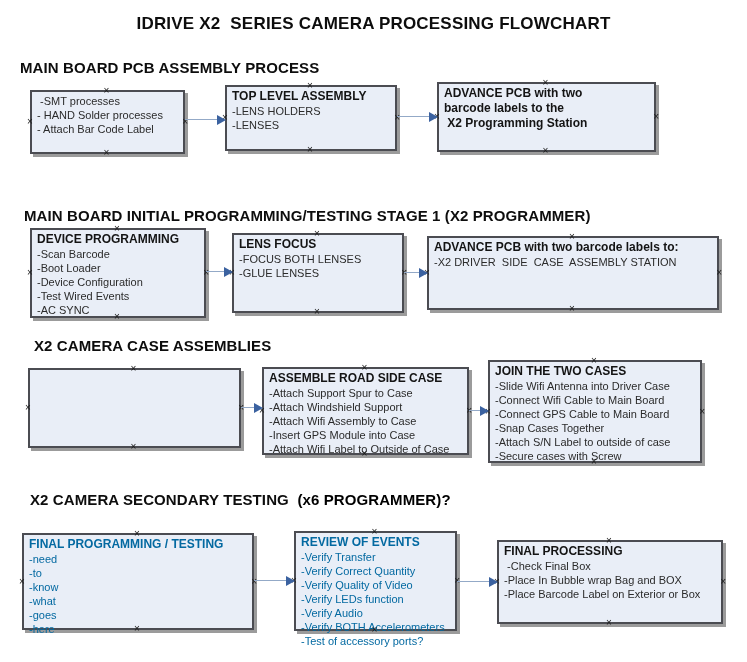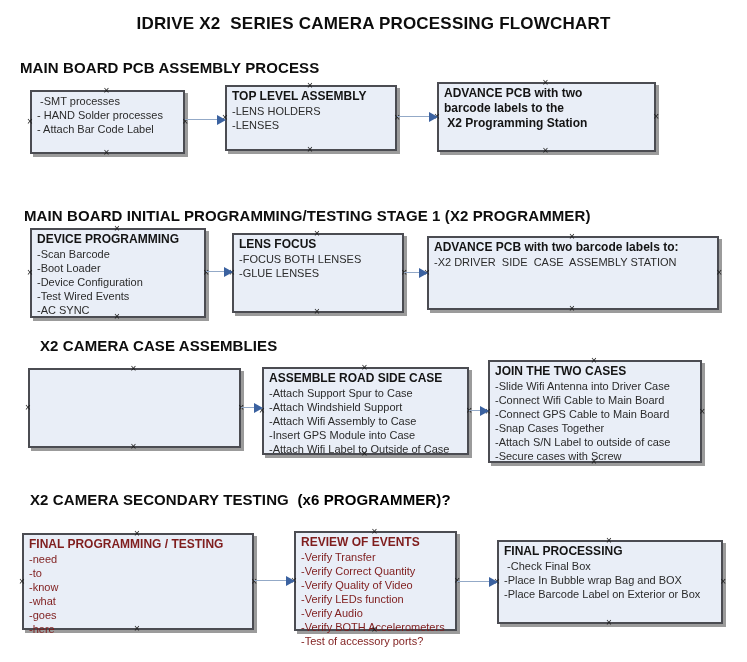--- a/index.html
+++ b/index.html
@@ -15,41 +15,41 @@
     position:absolute;left:0;top:14px;width:747px;
     text-align:center;font-size:17px;font-weight:bold;
     white-space:pre;letter-spacing:.2px;color:#0d0d0d;
   }
   .sec-heading{
     position:absolute;font-size:15px;font-weight:bold;
     white-space:pre;color:#0d0d0d;letter-spacing:.1px;
   }
   .s1{left:20px;top:59px;}
   .s2{left:24px;top:199px;margin-top:8px;}
-  .s3{left:40px;top:337px;text-align:center;}
+  .s3{left:34px;top:337px;text-align:center;}
   .s4{left:30px;top:491px;}
   .red-txt{color:#000000;}
   .box{
     position:absolute;
     background:#e9eef7;
     border:2px solid #4b4c52;
     box-shadow:3px 3px 0 0 #9b9b9b;
     padding:2px 4px 2px 5px;
     box-sizing:border-box;
     overflow:visible;
   }
   .box-title{
     font-size:12px;font-weight:bold;line-height:15px;
     white-space:pre-wrap;color:#141414;
   }
   .box-item{
     font-size:11px;line-height:14px;
     white-space:pre-wrap;color:#2b2b2b;
   }
-  .red .box-title,.red .box-item{color:#7f1d1d;}
+  .red .box-title,.red .box-item{color:#0369a1;}
   .handle{
     position:absolute;font-size:10px;line-height:10px;
     color:#1a1a1a;font-weight:normal;pointer-events:none;
   }
   .h-t{top:-6px;left:50%;margin-left:-4px;}
   .h-b{bottom:-6px;left:50%;margin-left:-4px;}
   .h-l{left:-5px;top:50%;margin-top:-5px;}
   .h-r{right:-5px;top:50%;margin-top:-5px;}
   .connector{position:absolute;height:10px;}
   .cline{

